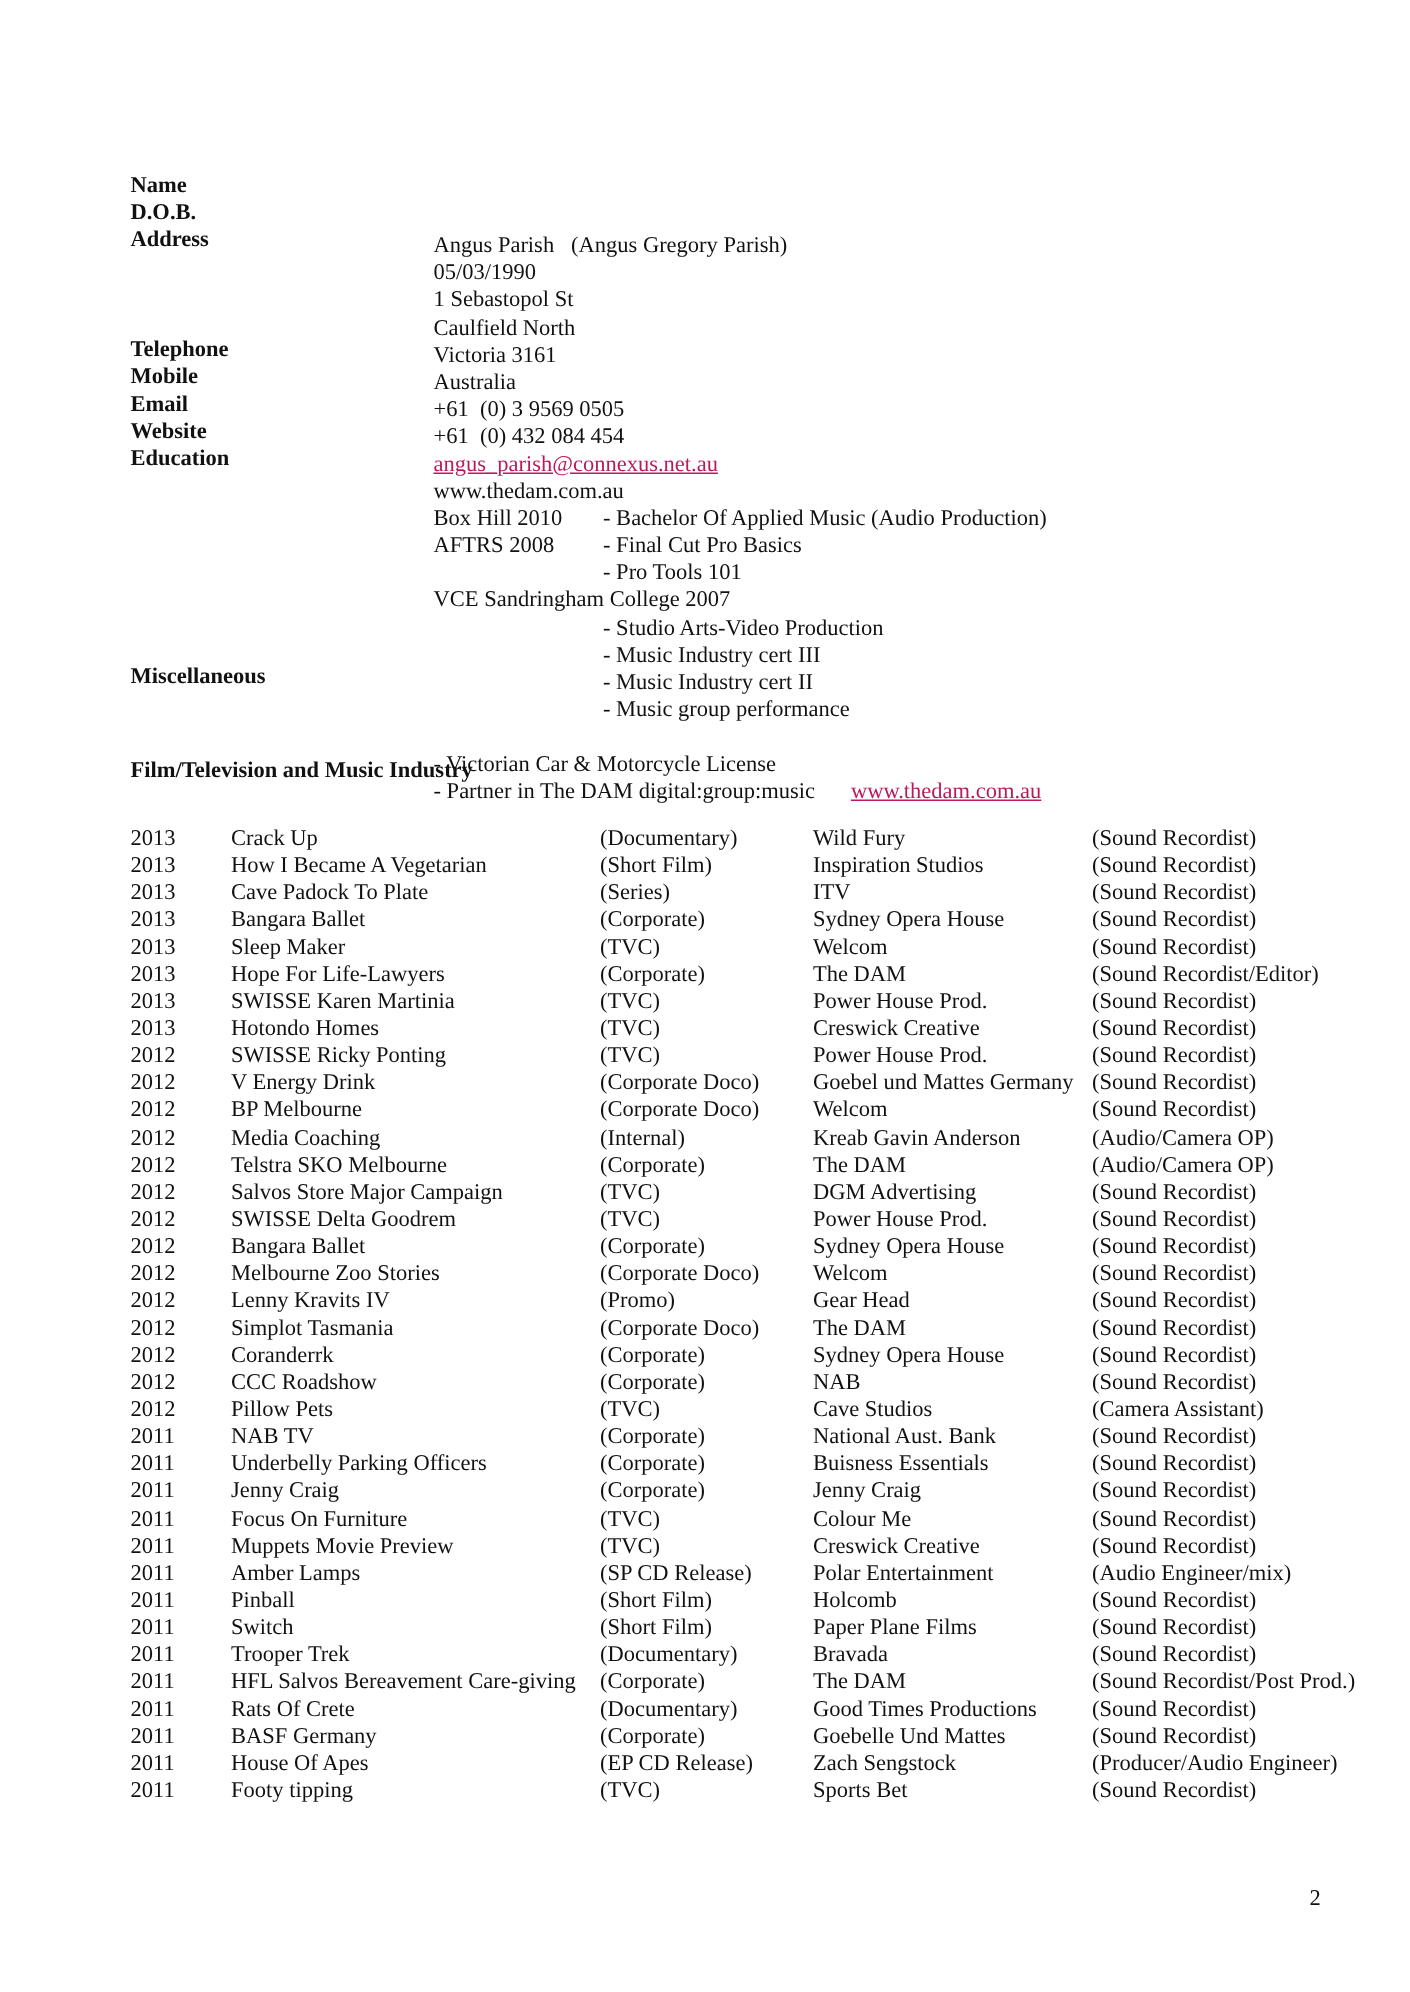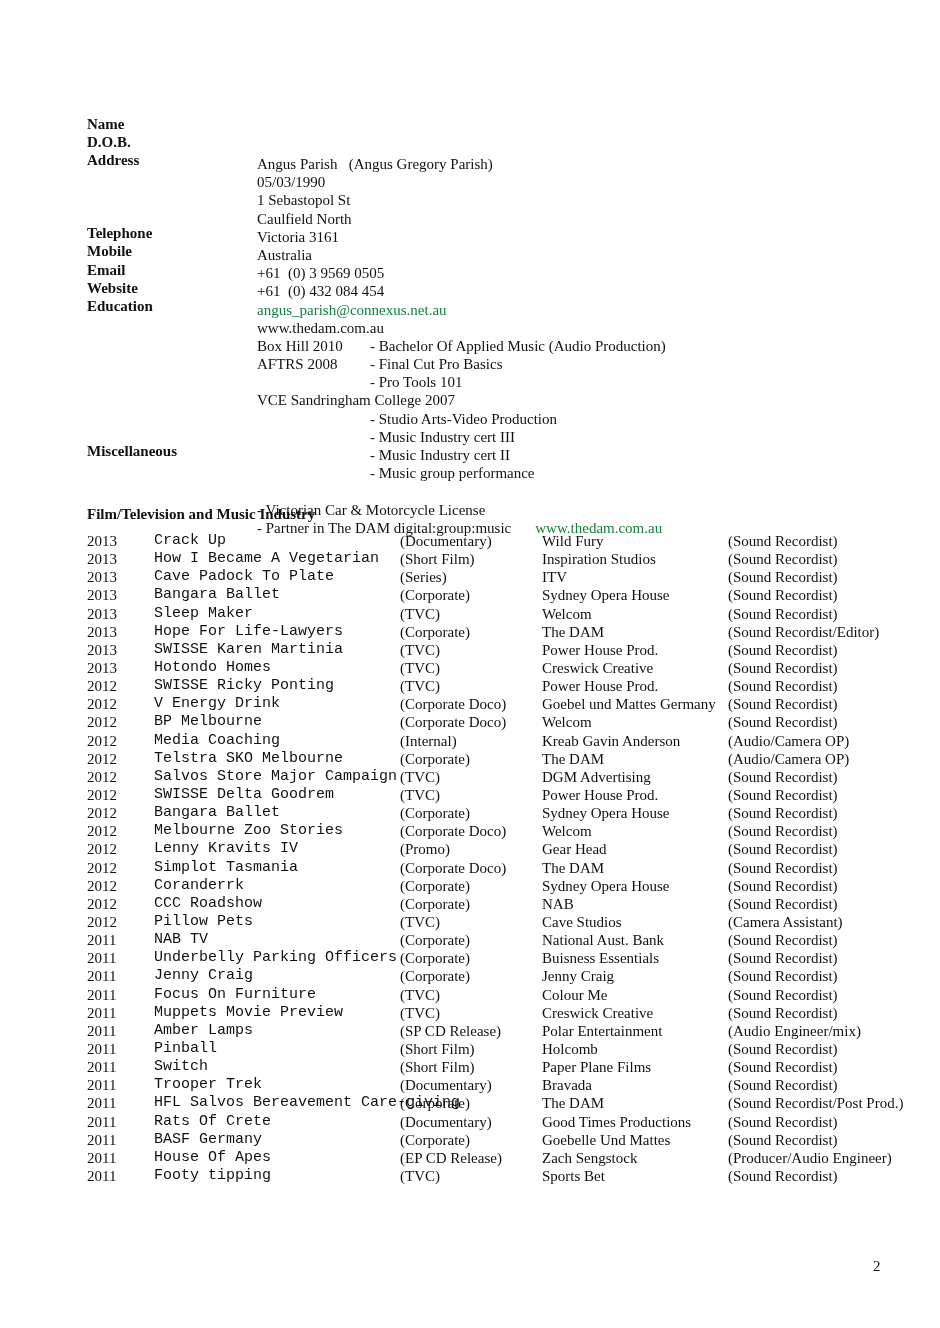--- a/index.html
+++ b/index.html
@@ -3,33 +3,33 @@
 <meta charset="utf-8">
 <style>
   html, body { margin: 0; padding: 0; background: #ffffff; }
   body {
     width: 940px; height: 1328px; position: relative; overflow: hidden;
     font-family: "Liberation Serif", "DejaVu Serif", serif;
     font-size: 15px; color: #111; line-height: 18.2px;
   }
   .page { position: absolute; left: 0; top: 0; width: 940px; height: 1328px; }
   .info { position: absolute; left: 87px; top: 115px; width: 800px; }
-  .row { display: flex; height: 18.2px; white-space: pre; }
+  .row { display: flex; height: 18.2px; white-space: pre; gap: 32px; }
   .lbl { width: 170px; font-weight: bold; }
   .val { flex: 1; margin-top: 40px; }
   .edu-inst { display: inline-block; width: 113px; }
   .indent { display: inline-block; width: 113px; }
-  a.link { color: #15803d; }
+  a.link { color: #be185d; text-decoration: underline; }
   .spacer { display: inline-block; width: 24px; }
   .section-title { position: absolute; left: 87px; top: 505px; font-weight: bold; }
-  .jobs { position: absolute; left: 87px; top: 532px; width: 820px; }
+  .jobs { position: absolute; left: 87px; top: 550px; width: 820px; }
   .job { position: relative; height: 18.15px; white-space: pre; }
   .job span { position: absolute; top: 0; }
   .c-year { left: 0; }
-  .c-title { left: 67px; font-family: Liberation Mono, monospace; }
+  .c-title { left: 67px; }
   .c-type { left: 313px; }
   .c-company { left: 455px; }
   .c-role { left: 625px; margin-left: 16px; }
   .page-num { position: absolute; left: 873px; top: 1257px; }
 </style>
 </head>
 <body>
 
 <div class="page">
 

